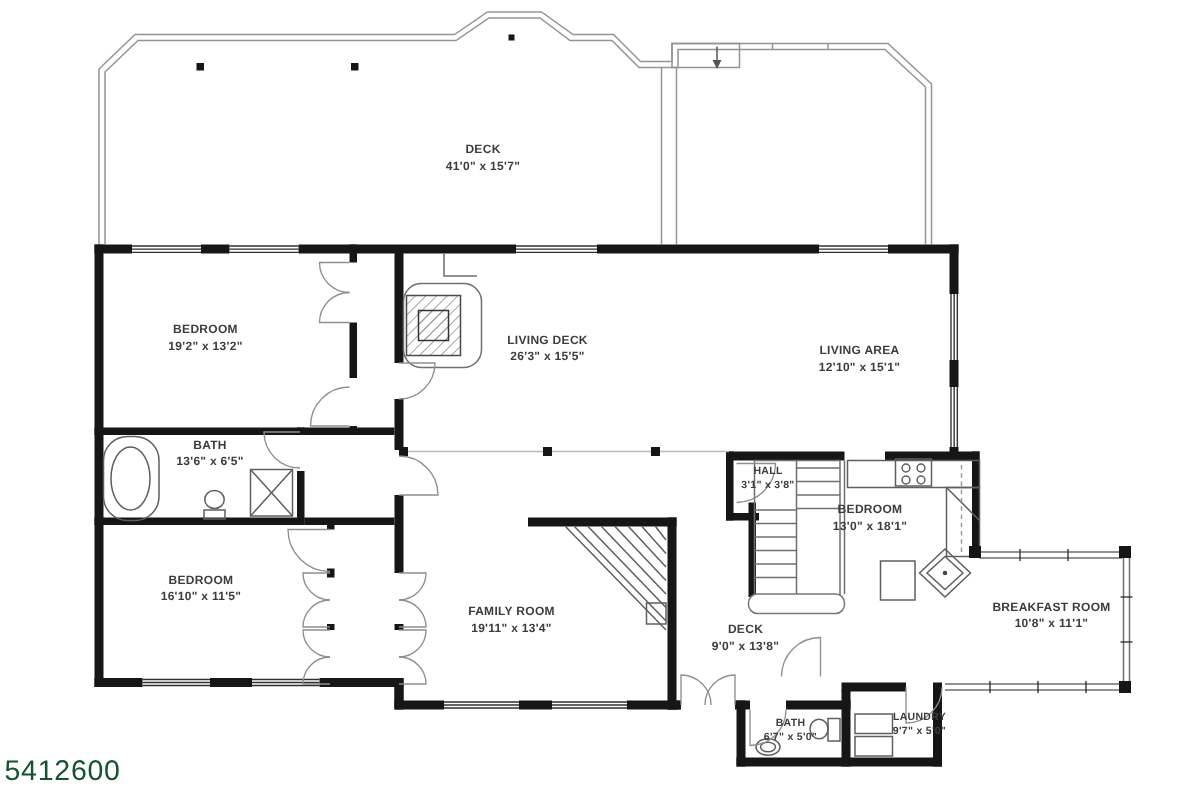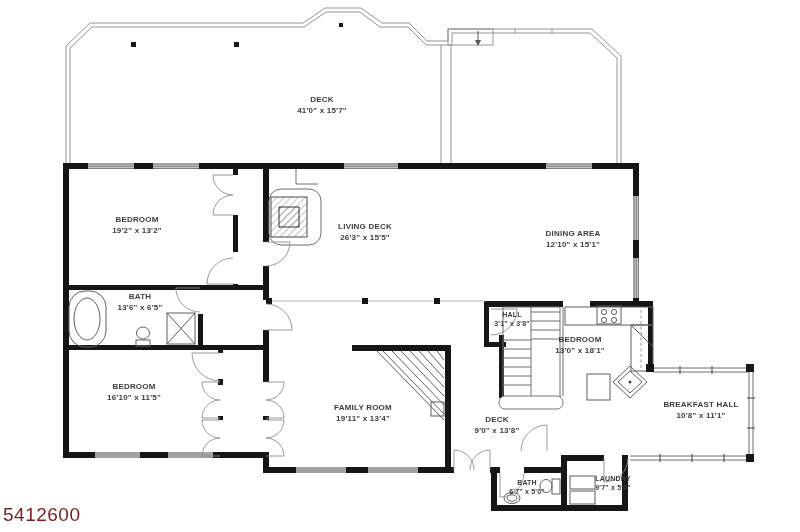--- a/index.html
+++ b/index.html
@@ -13,21 +13,21 @@
   .deckline{fill:none;stroke:#949494;stroke-width:1;}
   .door{fill:none;stroke:#8f8f8f;stroke-width:0.9;}
   .winline{stroke:#2f2f2f;stroke-width:0.9;}
   .fix{fill:none;stroke:#5f5f5f;stroke-width:1;}
   .dash{fill:none;stroke:#9a9a9a;stroke-width:1;stroke-dasharray:3 2.5;}
   .post{fill:#161616;}
   .room-label{position:absolute;transform:translateX(-50%);text-align:center;
       font-size:8px;line-height:11px;color:#3d3d3d;letter-spacing:.2px;white-space:nowrap;}
   .room-label span{display:block;font-weight:bold;}
   .room-label.sm{font-size:7px;line-height:9px;}
-  .watermark{position:absolute;left:3px;top:504px;font-size:19px;color:#7f1d1d;
+  .watermark{position:absolute;left:3px;top:504px;font-size:19px;color:#14532d;
       letter-spacing:.5px;}
 </style>
 </head>
 <body>
 
 <div class="plan">
 <svg width="800" height="532" viewBox="0 0 800 532">
   <defs>
     <pattern id="hatch" patternUnits="userSpaceOnUse" width="5" height="5" patternTransform="rotate(45)">
       <line x1="0" y1="0" x2="0" y2="5" stroke="#8a8a8a" stroke-width="1"></line>
@@ -305,49 +305,49 @@
     </div>
 <div class="room-label" style="left:137px;top:214px">
       <span>BEDROOM</span>
       <span class="dims">19'2" x 13'2"</span>
     </div>
 <div class="room-label" style="left:365px;top:221px">
       <span>LIVING DECK</span>
       <span class="dims">26'3" x 15'5"</span>
     </div>
 <div class="room-label" style="left:573px;top:228px">
-      <span>DINING AREA</span>
+      <span>LIVING AREA</span>
       <span class="dims">12'10" x 15'1"</span>
     </div>
 <div class="room-label" style="left:140px;top:291px">
       <span>BATH</span>
       <span class="dims">13'6" x 6'5"</span>
     </div>
 <div class="room-label" style="left:134px;top:381px">
       <span>BEDROOM</span>
       <span class="dims">16'10" x 11'5"</span>
     </div>
-<div class="room-label" style="left:363px;top:402px">
+<div class="room-label" style="left:341px;top:402px">
       <span>FAMILY ROOM</span>
       <span class="dims">19'11" x 13'4"</span>
     </div>
 <div class="room-label sm" style="left:512px;top:310px">
       <span>HALL</span>
       <span class="dims">3'1" x 3'8"</span>
     </div>
 <div class="room-label" style="left:580px;top:334px">
       <span>BEDROOM</span>
       <span class="dims">13'0" x 18'1"</span>
     </div>
 <div class="room-label" style="left:497px;top:414px">
       <span>DECK</span>
       <span class="dims">9'0" x 13'8"</span>
     </div>
 <div class="room-label" style="left:701px;top:399px">
-      <span>BREAKFAST HALL</span>
+      <span>BREAKFAST ROOM</span>
       <span class="dims">10'8" x 11'1"</span>
     </div>
 <div class="room-label sm" style="left:527px;top:478px">
       <span>BATH</span>
       <span class="dims">6'7" x 5'0"</span>
     </div>
 <div class="room-label sm" style="left:613px;top:474px">
       <span>LAUNDRY</span>
       <span class="dims">9'7" x 5'0"</span>
     </div>

